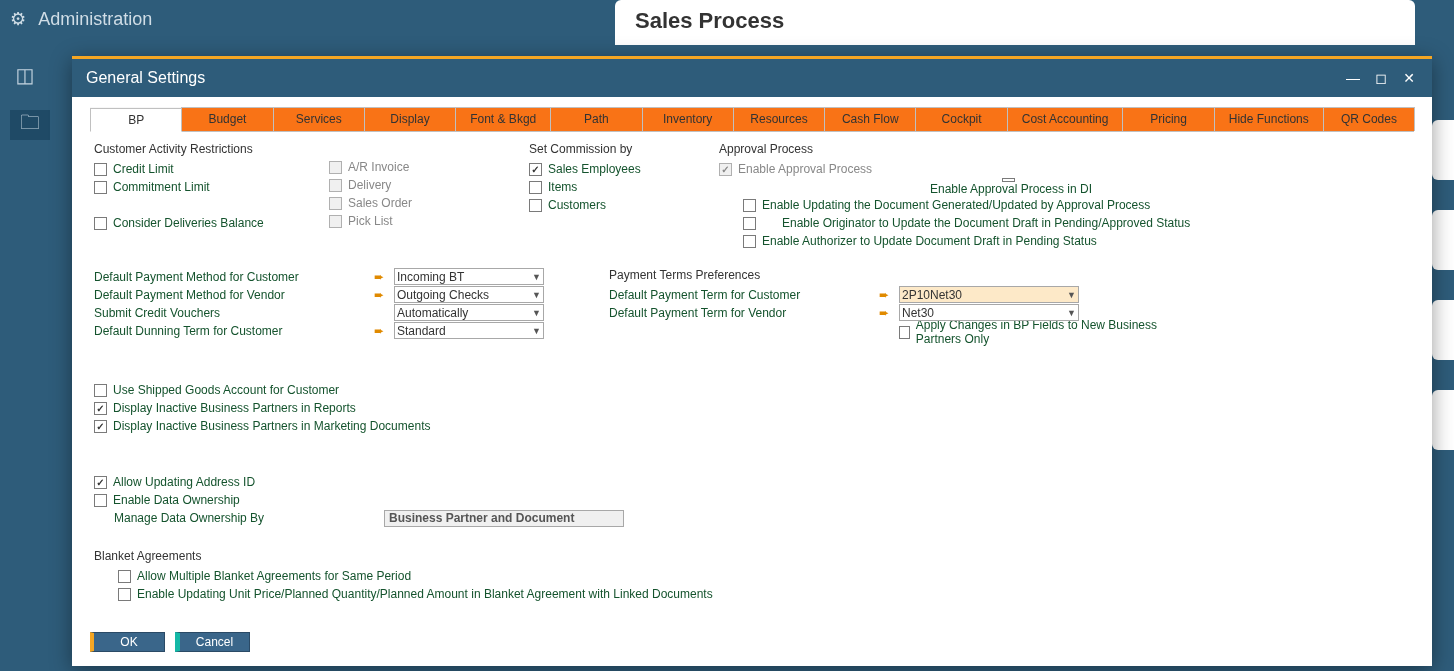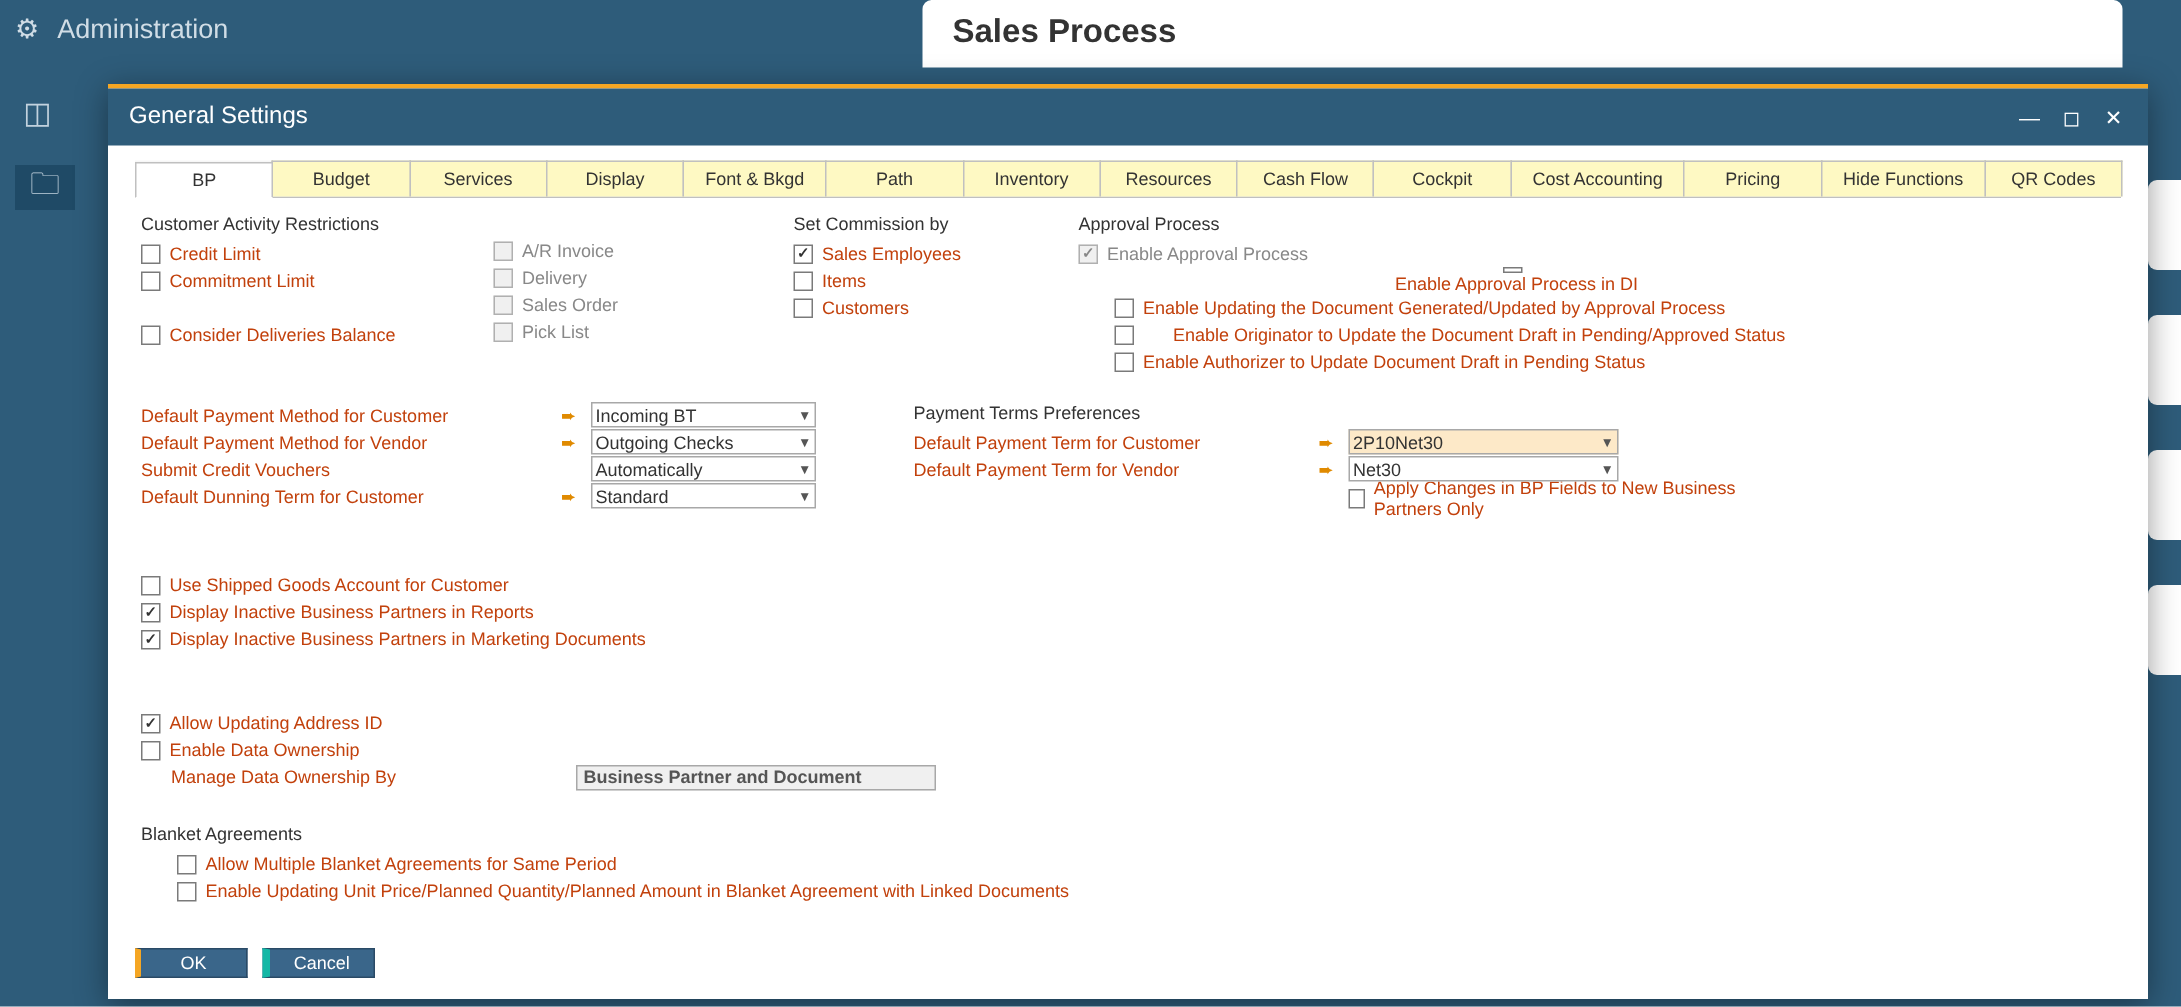--- a/index.html
+++ b/index.html
@@ -25,34 +25,34 @@
   display: flex; flex-direction: column;
 }
 .modal-title {
   height: 38px; background: #2e5c7a; color: #fff; display: flex; align-items: center;
   padding: 0 14px; font-size: 16px; font-weight: 300;
 }
 .modal-title .controls { margin-left: auto; display: flex; gap: 10px; }
 .win-btn { width: 18px; height: 18px; color: #fff; cursor: pointer; display:flex; align-items:center; justify-content:center; font-size:14px;}
 
 .tabstrip { display: flex; border-bottom: 1px solid #c0c0c0; background: #f7f7f7; margin: 10px 18px 0; }
-.tab { padding: 4px 14px; border: 1px solid #c0c0c0; border-bottom: none; background: #fef9c3; margin-right: -1px; font-size: 12px; color: #333; cursor: pointer; white-space: nowrap; flex:1; text-align:center;}
+.tab { padding: 4px 14px; border: 1px solid #c0c0c0; border-bottom: none; background: #f97316; margin-right: -1px; font-size: 12px; color: #333; cursor: pointer; white-space: nowrap; flex:1; text-align:center;}
 .tab.active { background: #fff; position: relative; top: 1px; border-bottom: 1px solid #fff; font-weight: normal;}
 
 .body { flex: 1; padding: 10px 22px; overflow: auto; color: #333; position: relative; }
 
 .section-hd { font-size: 12px; margin-bottom: 4px; display: inline-block; }
 
 .row { display: flex; align-items: center; height: 18px; }
 .chk { width: 13px; height: 13px; border: 1px solid #7a7a7a; margin-right: 6px; background: #fff; display: inline-flex; align-items:center; justify-content:center; font-size:10px; color:#333; cursor:pointer;}
 .chk.checked::after { content: "✓"; font-weight:bold; }
 .chk.disabled { background: #f0f0f0; border-color:#b0b0b0; cursor:default;}
 .chk.disabled::after { color:#888; }
 .chk.disabled.checked::after { content:"✓"; }
-.lbl { font-size: 12px; color: #c2410c; }
+.lbl { font-size: 12px; color: #14532d; }
 .lbl.disabled { color: #888; text-align: right; }
 
 .cols { display: flex; gap: 0; }
 .col { }
 
 .arrow { color: #e08a00; font-size: 12px; margin-right: 2px; }
 .dd { display: inline-flex; align-items: center; border: 1px solid #a8a8a8; background: #fff; height: 17px; font-size: 12px; padding: 0 2px; position: relative; }
 .dd.orange { background: #fde9c8; }
 .dd .caret { margin-left: auto; font-size: 9px; color: #555; padding-left:4px;}
 .dd .val { flex:1; }

